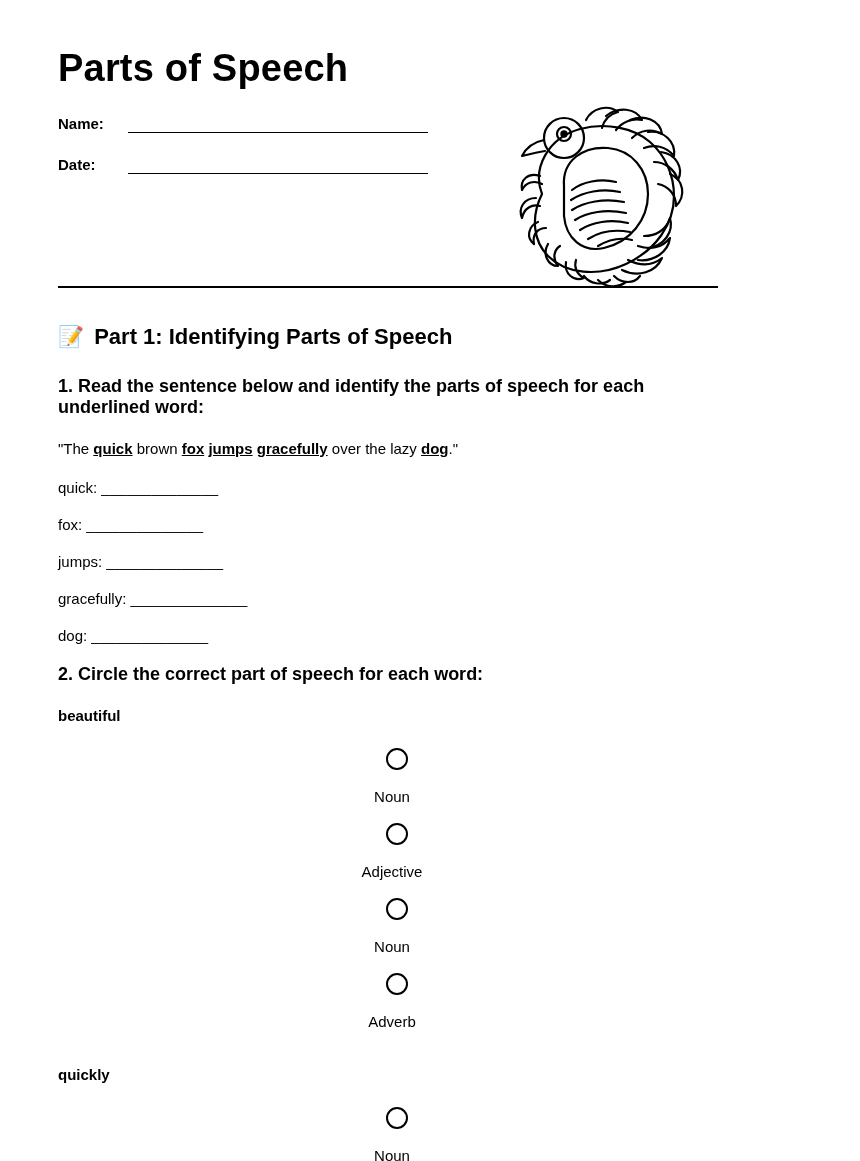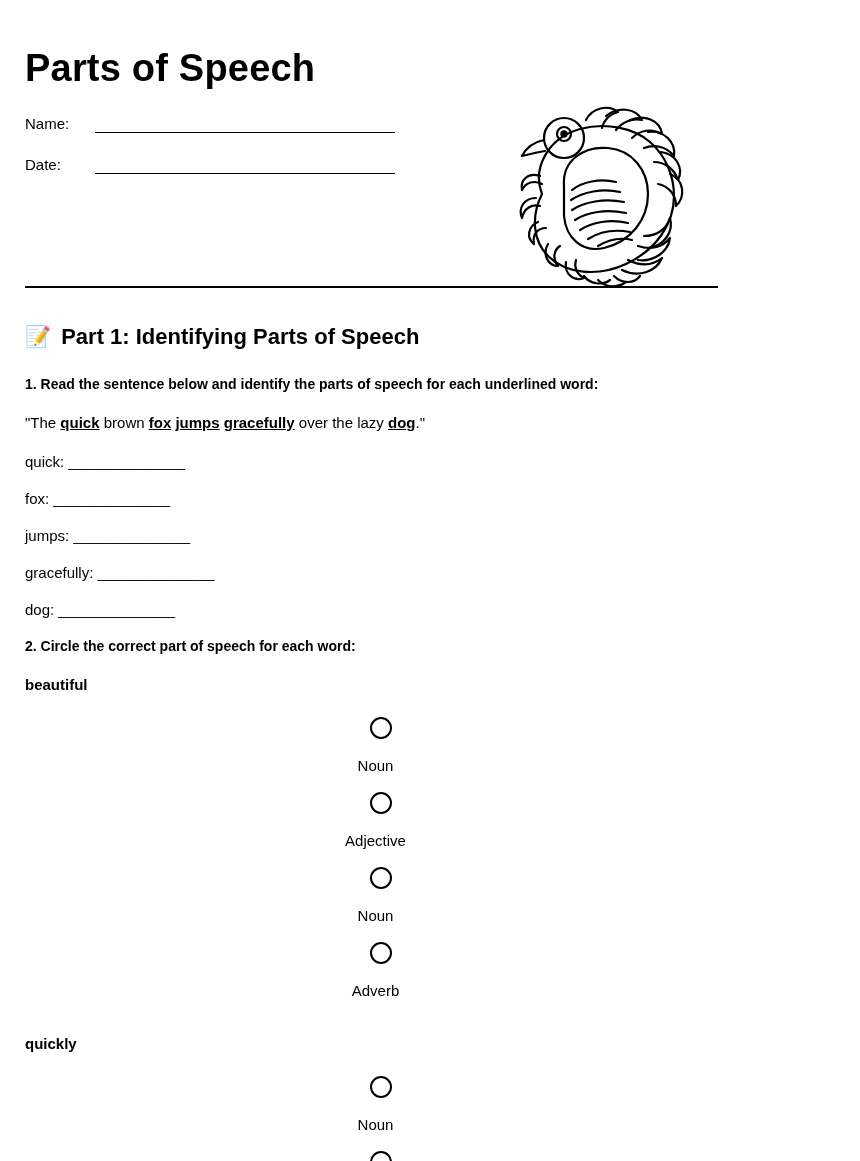--- a/index.html
+++ b/index.html
@@ -13,42 +13,42 @@
     font-family: "Liberation Sans", sans-serif;
     color: #000000;
     position: relative;
     overflow: hidden;
   }
   .page {
     position: relative;
     width: 768px;
     height: 1161px;
     box-sizing: border-box;
-    padding: 40px 50px 0 25px;
+    padding: 40px 50px 0 58px;
   }
 
   
   .header {
     position: relative;
   }
   .worksheet-title {
     font-size: 38px;
     font-weight: 600;
     letter-spacing: 0.2px;
     margin: 8px 0 22px 0;
     line-height: 1.1;
   }
   .field-row {
     display: flex;
     align-items: flex-end;
     margin-bottom: 20px;
   }
   .field-label {
     font-size: 15px;
-    font-weight: 400;
+    font-weight: 700;
     width: 70px;
     line-height: 1.2;
   }
   .field-line {
     width: 300px;
     border-bottom: 1.5px solid #000;
     height: 20px;
     margin-left: 0;
   }
 
@@ -75,21 +75,21 @@
     margin: 36px 0 26px 0;
     display: flex;
     align-items: center;
     gap: 10px;
   }
   .section-emoji {
     font-size: 21px;
     line-height: 1;
   }
   .q-prompt {
-    font-size: 14px;
+    font-size: 18px;
     font-weight: 700;
     margin: 0 0 22px 0;
   }
   .sentence {
     font-size: 15px;
     margin: 0 0 22px 0;
   }
   .sentence u {
     text-decoration: underline;
     font-weight: 700;

